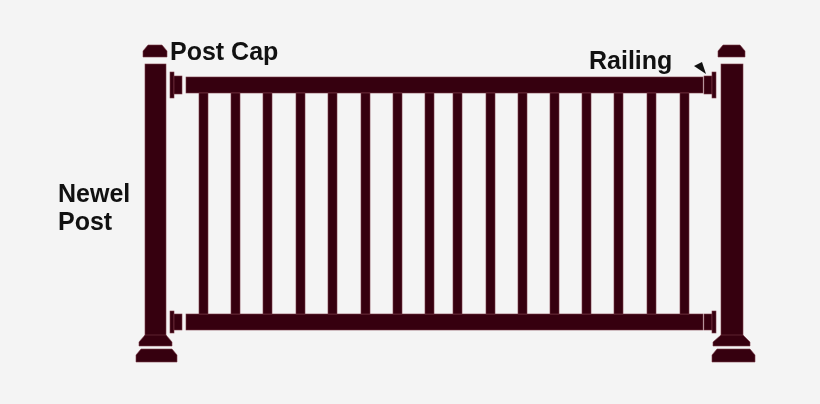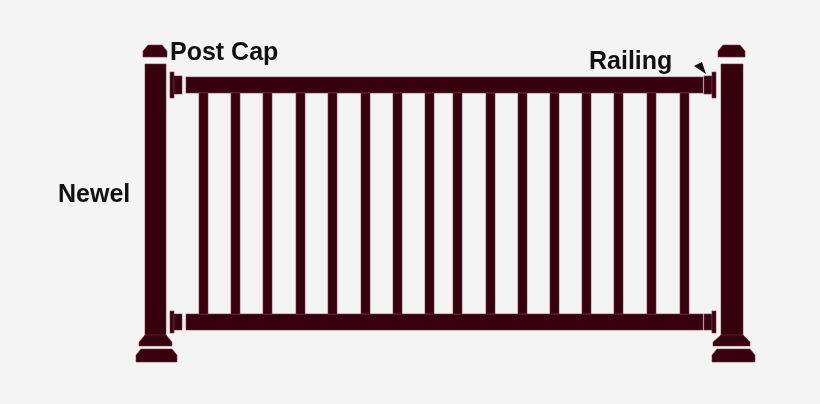--- a/index.html
+++ b/index.html
@@ -77,14 +77,15 @@
       </g>
     </g>
 
     <path d="M694 66 L702 62 L706 74 Z" fill="#111"></path>
   </svg>
 
   <div class="label" style="left:170px; top:38px;">Post Cap</div>
   <div class="label" style="left:589px; top:47px;">Railing</div>
   <div class="label center" style="left:58px; top:180px; width:80px;">
     <div>Newel</div>
+    <div>Post</div>
   </div>
 </div>
 
 </body></html>

